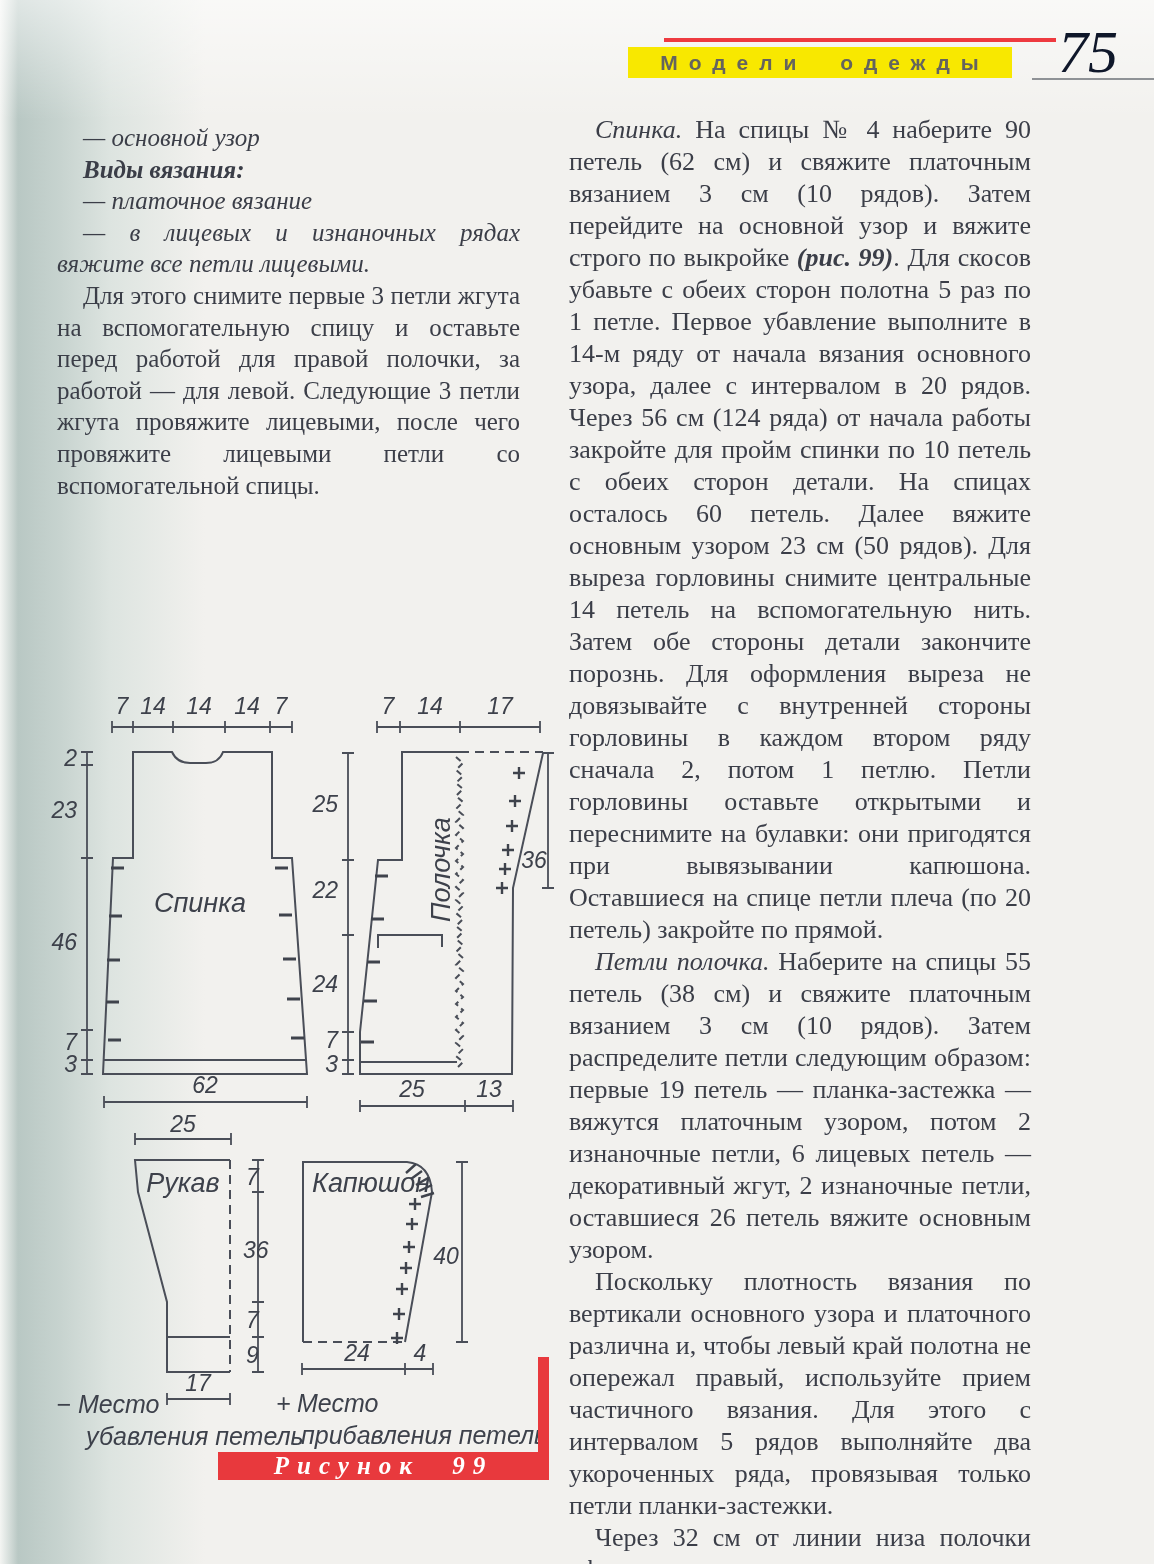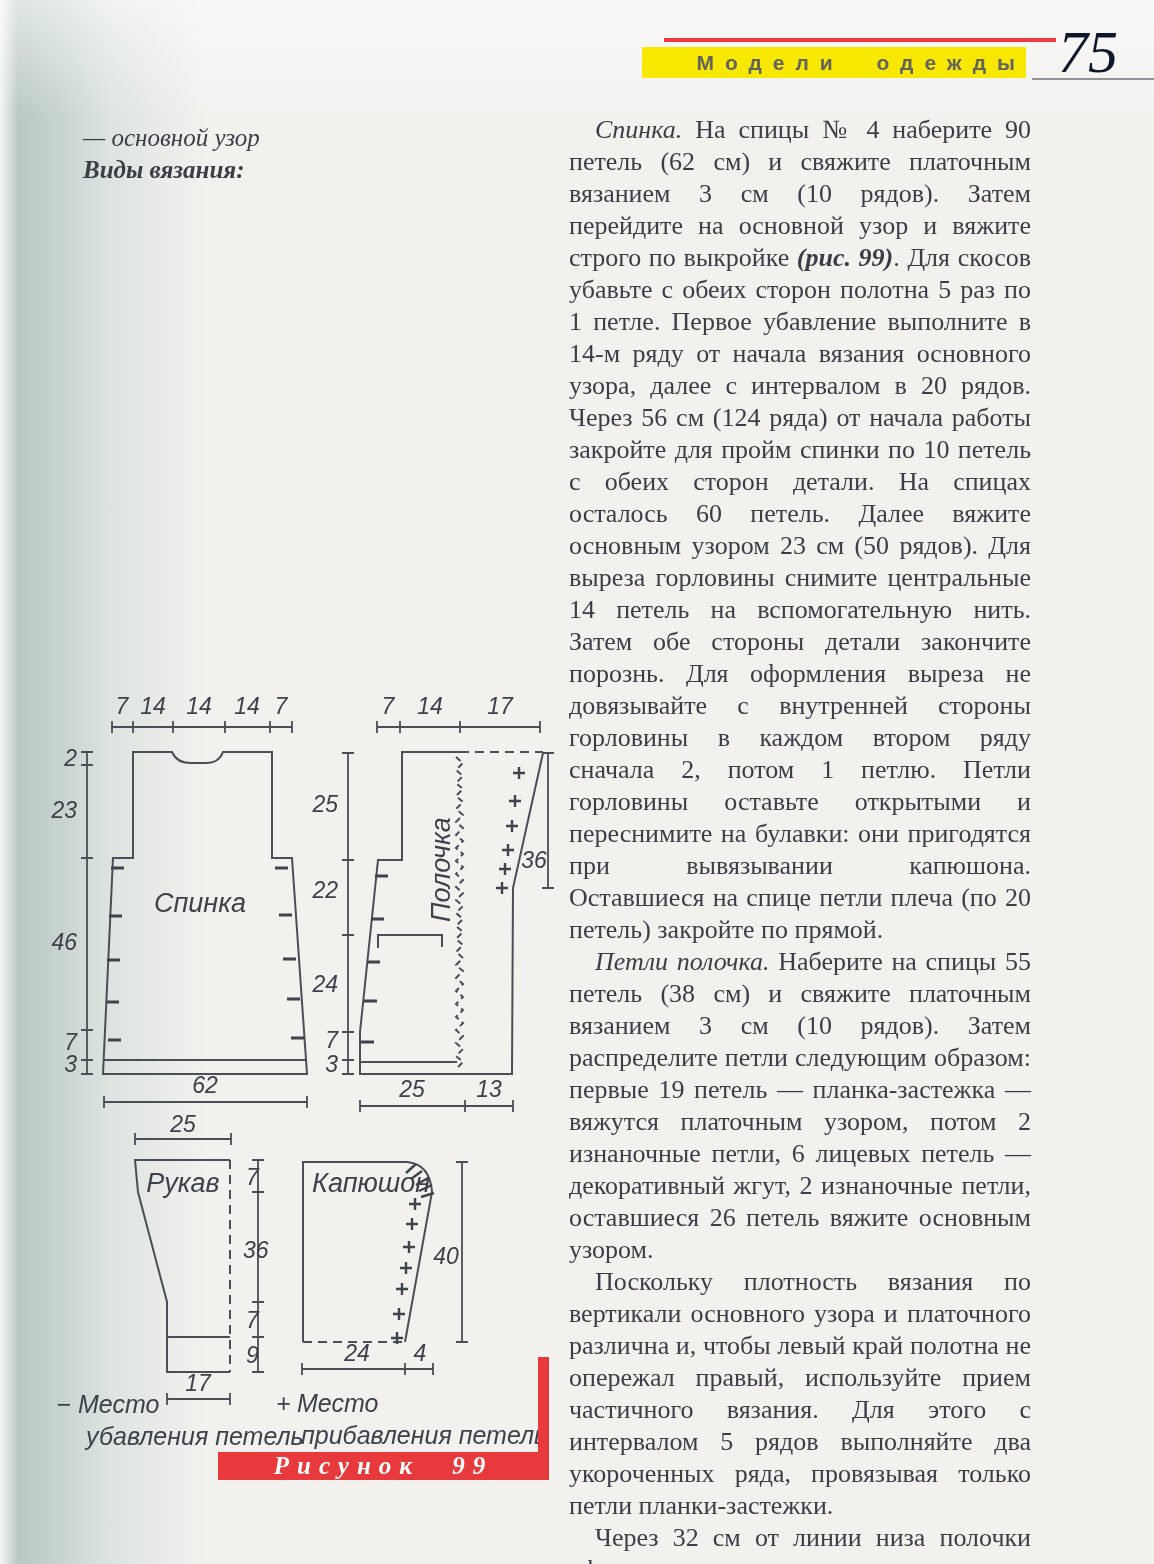--- a/index.html
+++ b/index.html
@@ -7,22 +7,22 @@
         background:#f2f1ee;
         font-family:"Liberation Serif",serif;color:#3b3e48;}
   .spine{position:absolute;left:0;top:0;width:210px;height:100%;
          background:linear-gradient(90deg,#f4f5f3 0px,#b9c8c4 18px,#c7d3cf 60px,#dde4e0 110px,rgba(242,241,238,0) 205px);
          pointer-events:none;}
   .spine2{position:absolute;left:0;top:0;width:100%;height:120px;
           background:linear-gradient(180deg,rgba(255,255,255,.55),rgba(255,255,255,0));pointer-events:none;}
 
   
   .red-rule{position:absolute;left:664px;top:38px;width:392px;height:4px;background:#ee3a40;}
-  .yellow-banner{position:absolute;left:642px;top:47px;width:384px;height:31px;background:#f8e800;
-                 display:flex;align-items:center;justify-content:flex-end;}
+  .yellow-banner{position:absolute;left:628px;top:47px;width:384px;height:31px;background:#f8e800;
+                 display:flex;align-items:center;justify-content:center;}
   .yellow-banner span{font-family:"Liberation Sans",sans-serif;font-weight:bold;font-size:21px;
                       color:#64645e;letter-spacing:11px;word-spacing:16px;white-space:nowrap;padding-left:10px;}
   .page-number{position:absolute;left:1058px;top:22px;font-size:60px;line-height:60px;
                color:#0f172a;font-family:"Liberation Serif",serif;font-style:italic;}
   .pagenum-rule{position:absolute;left:1032px;top:78px;width:122px;height:2px;background:#8f9296;}
 
   
   .col{position:absolute;text-align:justify;}
   .col p{margin:0;text-indent:26px;}
   .col-left{left:57px;top:122px;width:463px;font-size:25px;line-height:31.6px;}
@@ -59,20 +59,23 @@
   <div class="red-rule"></div>
   <div class="yellow-banner">
     <span>Модели одежды</span>
   </div>
   <div class="page-number">75</div>
   <div class="pagenum-rule"></div>
 
   <div class="col col-left">
     <p class="it">— основной узор</p>
     <p class="it bld">Виды вязания:</p>
+    <p class="it">— платочное вязание</p>
+    <p class="it">— в лицевых и изнаночных рядах вяжите все петли лицевыми.</p>
+    <p>Для этого снимите первые 3 петли жгута на вспомогательную спицу и оставьте перед работой для  правой полочки, за работой — для левой. Следующие 3 петли жгута провяжите лицевыми, после чего провяжите лицевыми петли со вспомогательной спицы.</p>
   </div>
 
   <div class="col col-right">
     <p><span class="it">Спинка.</span><span> На спицы № 4 наберите 90 петель (62 см) и свяжите платочным вязанием 3 см (10 рядов). Затем перейдите на основной узор и вяжите строго по выкройке </span><span class="it bld">(рис. 99)</span><span>. Для скосов убавьте с обеих сторон полотна 5 раз по 1 петле. Первое убавление выполните в 14-м ряду от начала вязания основного узора, далее с интервалом в 20 рядов. Через 56 см (124 ряда) от начала работы закройте для пройм спинки по 10 петель с обеих сторон детали. На спицах осталось 60 петель. Далее вяжите основным узором 23 см (50 рядов). Для выреза горловины снимите центральные 14 петель на вспомогательную нить. Затем обе стороны детали закончите порознь. Для оформления выреза не довязывайте с внутренней стороны горловины в каждом втором ряду сначала 2, потом 1 петлю. Петли горловины оставьте открытыми  и переснимите на булавки: они пригодятся при вывязывании капюшона. Оставшиеся на спице петли плеча (по 20 петель) закройте по прямой.</span></p>
     <p><span class="it">Петли полочка.</span><span> Наберите на спицы 55 петель (38 см) и свяжите платочным вязанием 3 см (10 рядов). Затем распределите петли следующим образом: первые 19 петель — планка-застежка — вяжутся платочным узором, потом 2 изнаночные петли, 6 лицевых петель — декоративный жгут, 2 изнаночные петли, оставшиеся 26 петель вяжите основным узором.</span></p>
     <p>Поскольку плотность вязания по вертикали основного узора и платочного различна и, чтобы левый край полотна не опережал правый, используйте прием частичного вязания. Для этого с интервалом 5 рядов выполняйте два укороченных ряда, провязывая только петли планки-застежки.</p>
     <p>Через 32 см от линии низа полочки оформите планку по краю кармана длиной 16 см (23 петли) и шириной 2 см (5 рядов). Свяжите мешковину кармана платочным вязанием. Петли последнего ряда переснимите на вспомогательную нить. Для разреза кармана закройте петли-планки  по пря-</p>
   </div>
 
   <svg class="figure-svg" viewBox="40 690 520 800">

